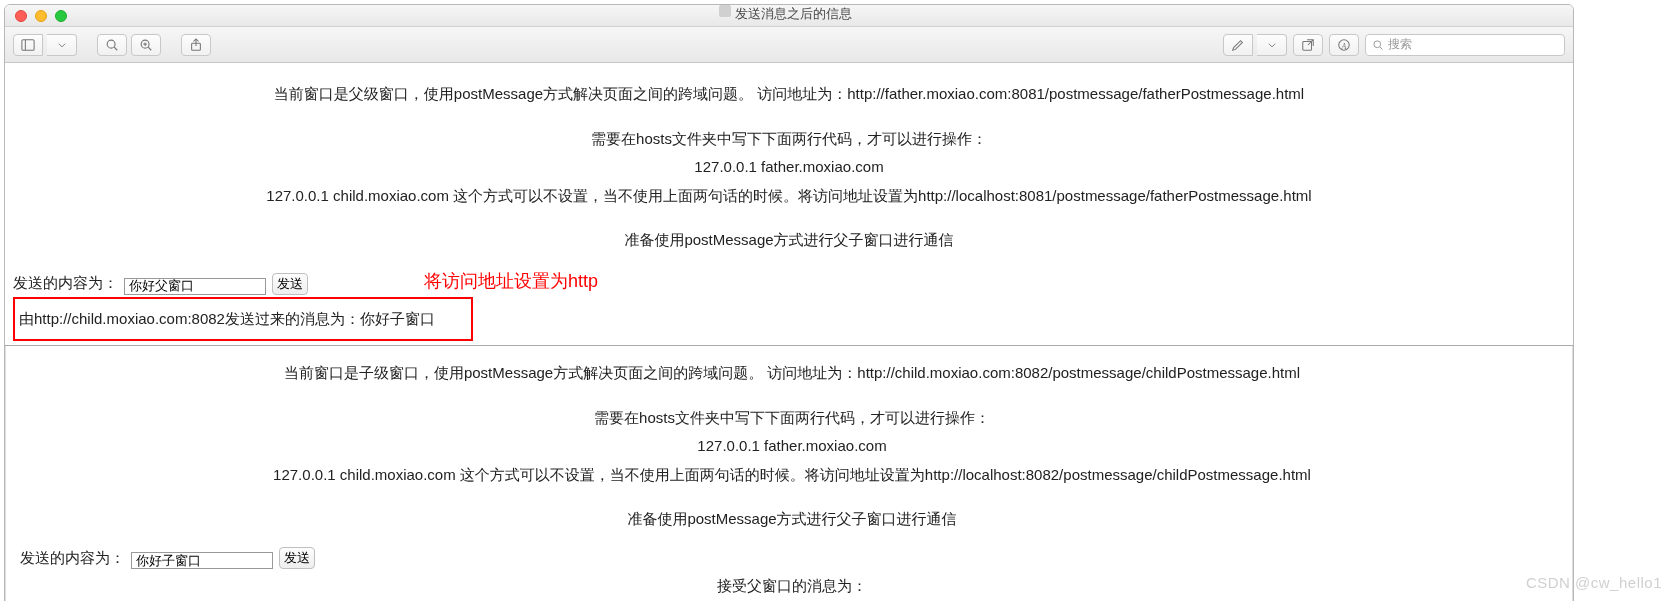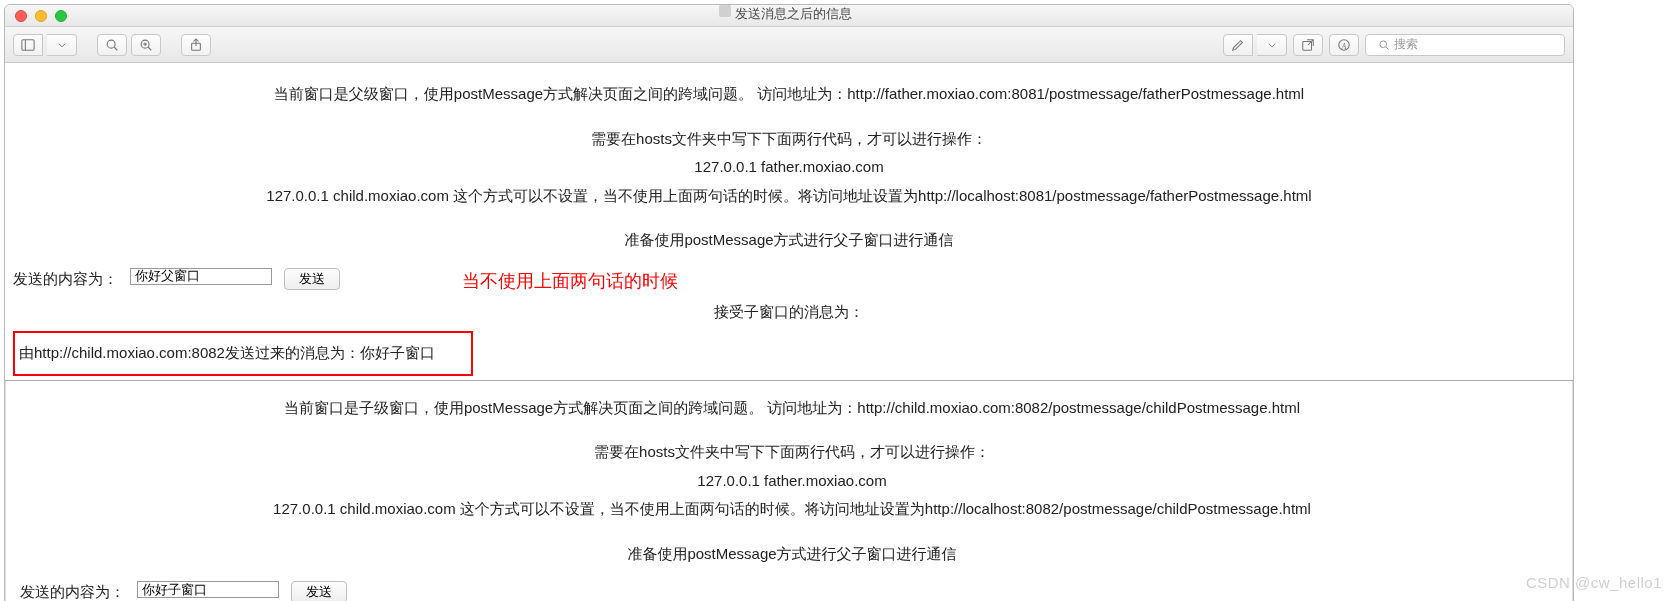--- a/index.html
+++ b/index.html
@@ -60,41 +60,41 @@
     display: flex; align-items: center; justify-content: center;
     color: #555; font-size: 13px;
     padding: 0 6px;
   }
   .tb-btn.split-left  { border-top-right-radius: 0; border-bottom-right-radius: 0; }
   .tb-btn.split-right { border-top-left-radius: 0; border-bottom-left-radius: 0; border-left: none; }
   .tb-spacer { flex: 1; }
   .tb-search {
     height: 22px; width: 200px;
     border: 1px solid #c8c8c8; border-radius: 4px;
-    display: flex; align-items: center; padding: 0 12px;
+    display: flex; align-items: center; padding: 0 6px;
     background: #fff; color: #9a9a9a; font-size: 12px; gap: 4px;
   }
   .icon { width: 14px; height: 14px; display: inline-block; }
 
   .content {
     padding: 14px 8px 0 8px;
     color: #222;
     font-size: 15px;
     line-height: 1.5;
   }
   .content p { margin: 6px 0; text-align: center; }
   .spacer { height: 10px; }
-  .row { display: flex; align-items: flex-start; gap: 12px; flex-wrap: wrap; }
+  .row { display: flex; align-items: flex-end; gap: 6px; flex-wrap: wrap; }
   .input {
     border: 1px solid #999; height: 17px; padding: 1px 4px;
     font-size: 13px; width: 142px; background: #fff;
     font-family: inherit;
   }
   .btn {
-    height: 22px; padding: 0 14px;
+    height: 22px; padding: 0 4px;
     background: linear-gradient(#fdfdfd, #eee);
     border: 1px solid #bfbfbf; border-radius: 4px;
     font-size: 13px; font-family: inherit;
   }
   .annot {
     color: #ff0000;
     font-size: 18px;
     font-weight: 500;
     margin-left: 110px;
   }
@@ -214,23 +214,22 @@
     <p>127.0.0.1 father.moxiao.com</p>
     <p>127.0.0.1 child.moxiao.com 这个方式可以不设置，当不使用上面两句话的时候。将访问地址设置为http://localhost:8081/postmessage/fatherPostmessage.html</p>
     <div class="spacer"></div>
     <p>准备使用postMessage方式进行父子窗口进行通信</p>
     <div class="spacer"></div>
 
     <div class="row">
       <span>发送的内容为：</span>
       <input class="input" value="你好父窗口" style="">
       <button class="btn">发送</button>
-      <span class="annot">当不使用上面两句话的时候</span>
-    </div>
-    <p>接受子窗口的消息为：</p>
+      <span class="annot">将访问地址设置为http</span>
+    </div>
     <div class="highlight-box">
       <span>由http://child.moxiao.com:8082发送过来的消息为：你好子窗口</span>
     </div>
 
     <div class="divider"></div>
 
     
     <div class="child-frame">
       <p>当前窗口是子级窗口，使用postMessage方式解决页面之间的跨域问题。 访问地址为：http://child.moxiao.com:8082/postmessage/childPostmessage.html</p>
       <div class="spacer"></div>

